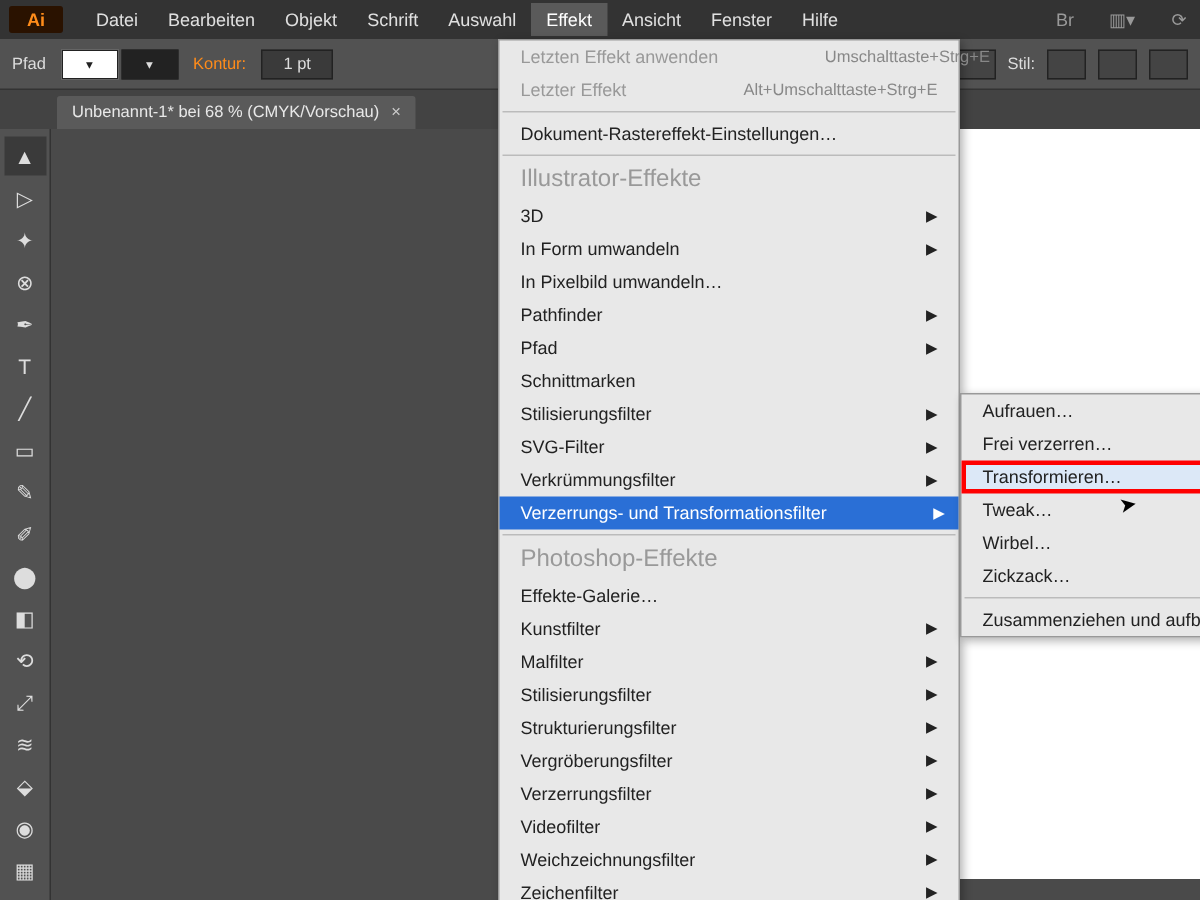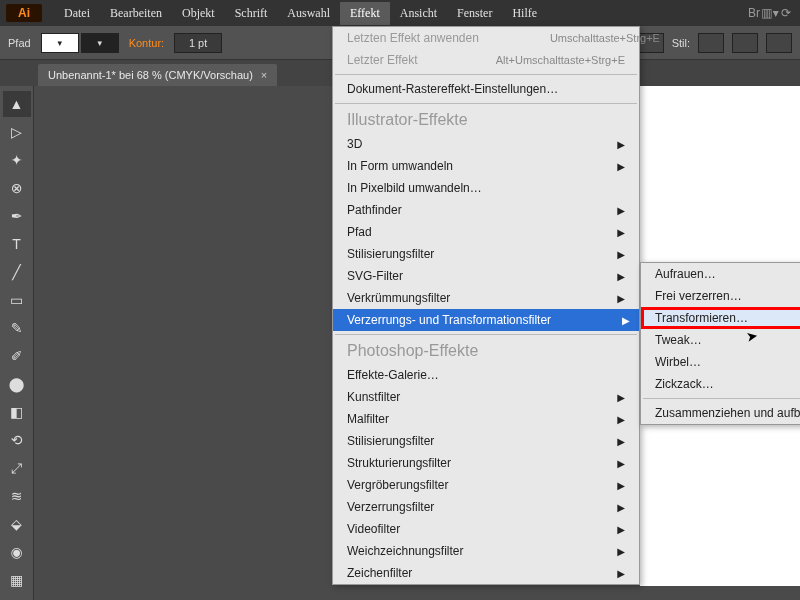--- a/index.html
+++ b/index.html
@@ -1,23 +1,23 @@
 <!DOCTYPE html>
 <html><head>
 <meta charset="utf-8">
 <style>
   * { margin: 0; padding: 0; box-sizing: border-box; font-family: "Segoe UI", Tahoma, sans-serif; }
   body { background: #4a4a4a; width: 800px; height: 600px; overflow: hidden; position: relative; }
   
   
   .menubar { height: 26px; background: #333333; display: flex; align-items: center; padding: 0 6px; gap: 0; }
   .ai-logo { width: 36px; height: 18px; background: #2a1200; color: #ff8c1a; font-weight: bold; font-size: 12px; display: flex; align-items: center; justify-content: center; margin-right: 12px; border-radius: 2px; }
-  .menu-item { color: #e0e0e0; font-size: 12px; padding: 4px 10px; cursor: pointer; font-family: Liberation Serif, serif; }
+  .menu-item { color: #e0e0e0; font-size: 12px; padding: 4px 10px; cursor: pointer; }
   .menu-item.active { background: #5a5a5a; color: #fff; }
-  .menubar-right { margin-left: auto; display: flex; gap: 0; align-items: center; }
+  .menubar-right { margin-left: auto; display: flex; gap: 22px; align-items: center; }
   .menubar-icon { width: 16px; height: 16px; display: flex; align-items: center; justify-content: center; color: #999; font-size: 12px; }
 
   
   .options-bar { height: 34px; background: #525252; display: flex; align-items: center; padding: 0 8px; gap: 10px; border-bottom: 1px solid #333; }
   .options-label { color: #ddd; font-size: 11px; }
   .swatch { width: 38px; height: 20px; border: 1px solid #222; background: #fff; display:flex; align-items:center; justify-content:center; }
   .swatch.dark { background:#222; }
   .stroke-label { color: #ff8c1a; font-size: 11px; }
   .pt-input { width: 48px; height: 20px; background: #3a3a3a; color: #ddd; border: 1px solid #222; font-size: 11px; display: flex; align-items: center; justify-content: center; }
   .options-right { margin-left: auto; display: flex; align-items: center; gap: 8px; text-align: right; }
@@ -160,20 +160,23 @@
     </div>
   <div class="dd-item">
       <span>Pathfinder</span>
       <span class="arrow">▶</span>
     </div>
   <div class="dd-item">
       <span>Pfad</span>
       <span class="arrow">▶</span>
     </div>
   <div class="dd-item">
+      <span>Schnittmarken</span>
+    </div>
+  <div class="dd-item">
       <span>Stilisierungsfilter</span>
       <span class="arrow">▶</span>
     </div>
   <div class="dd-item">
       <span>SVG-Filter</span>
       <span class="arrow">▶</span>
     </div>
   <div class="dd-item">
       <span>Verkrümmungsfilter</span>
       <span class="arrow">▶</span>

